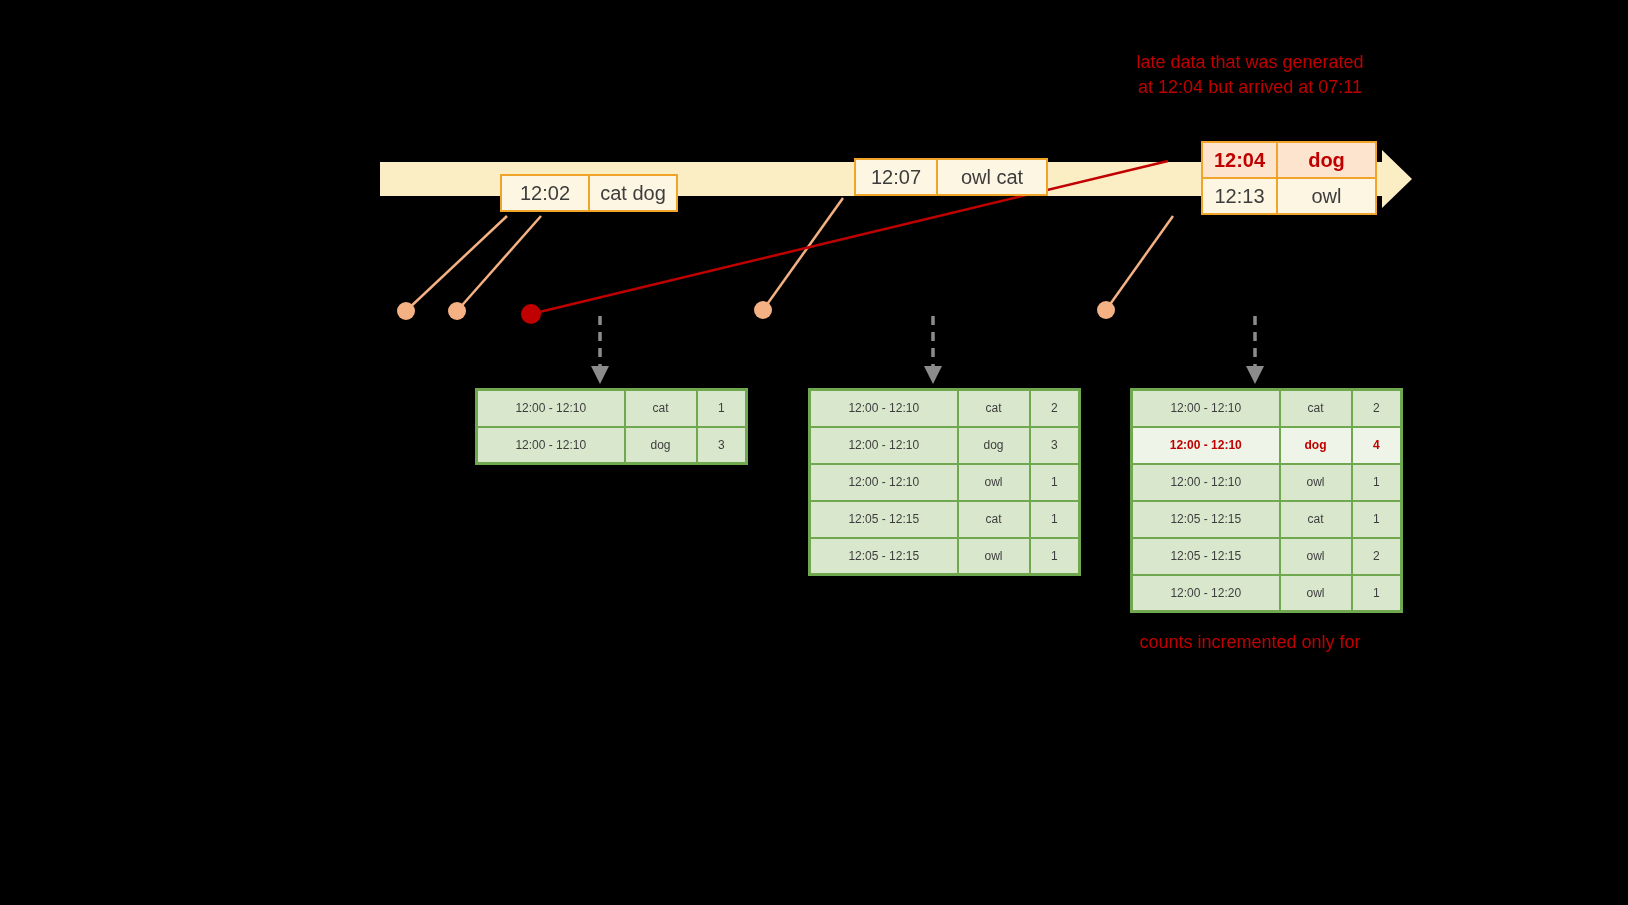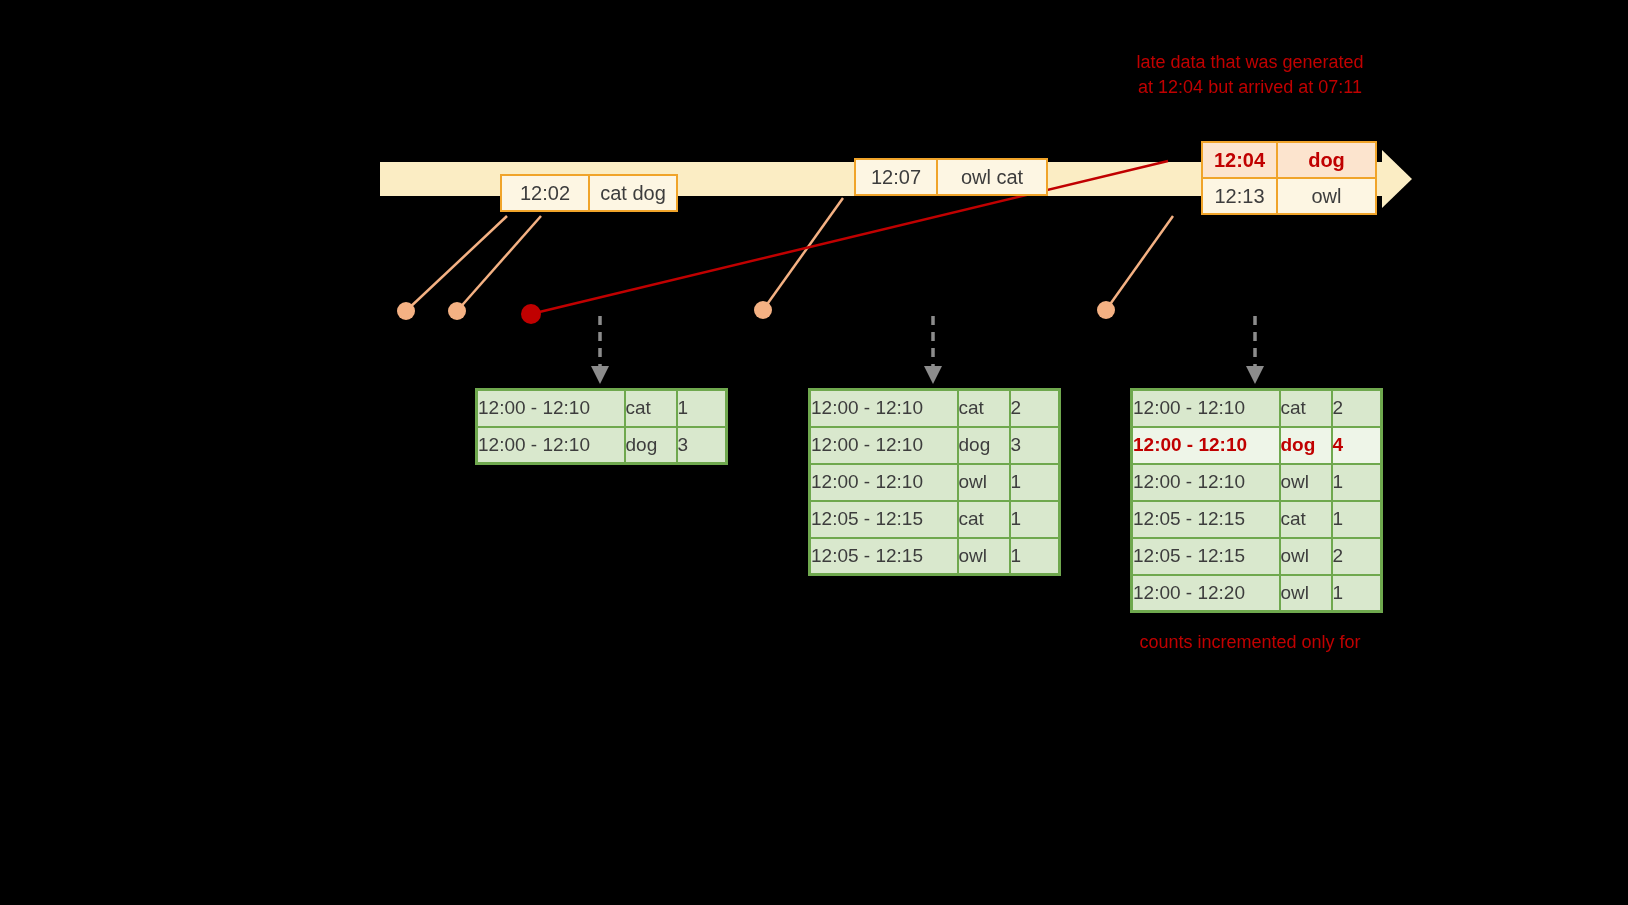--- a/index.html
+++ b/index.html
@@ -51,25 +51,25 @@
   table.event tr.late td { color: var(--red, #c00000); background: var(--late-fill, #fce4ce); font-weight: bold; }
 
   
   table.result {
     border-collapse: collapse; position: absolute; z-index: 3;
     border: 3px solid var(--table-border, #6fa84e);
   }
   table.result td {
     border: 2px solid var(--table-border, #6fa84e);
     background: var(--table-fill, #d9e8cd);
-    text-align: left; vertical-align: middle;
-    font-size: 19px; color: #3d3d3d; height: 37px;
+    text-align: center; vertical-align: middle;
+    font-size: 12px; color: #3d3d3d; height: 37px;
   }
   table.result td.win { width: 148px; }
-  table.result td.word { width: 52px; }
+  table.result td.word { width: 72px; }
   table.result td.cnt { width: 50px; }
   table.result tr.late td {
     color: var(--red, #c00000);
     background: var(--table-fill-late, #eef5e8);
     font-weight: bold;
   }
 
   
   .note {
     position: absolute; color: var(--red, #c00000);

